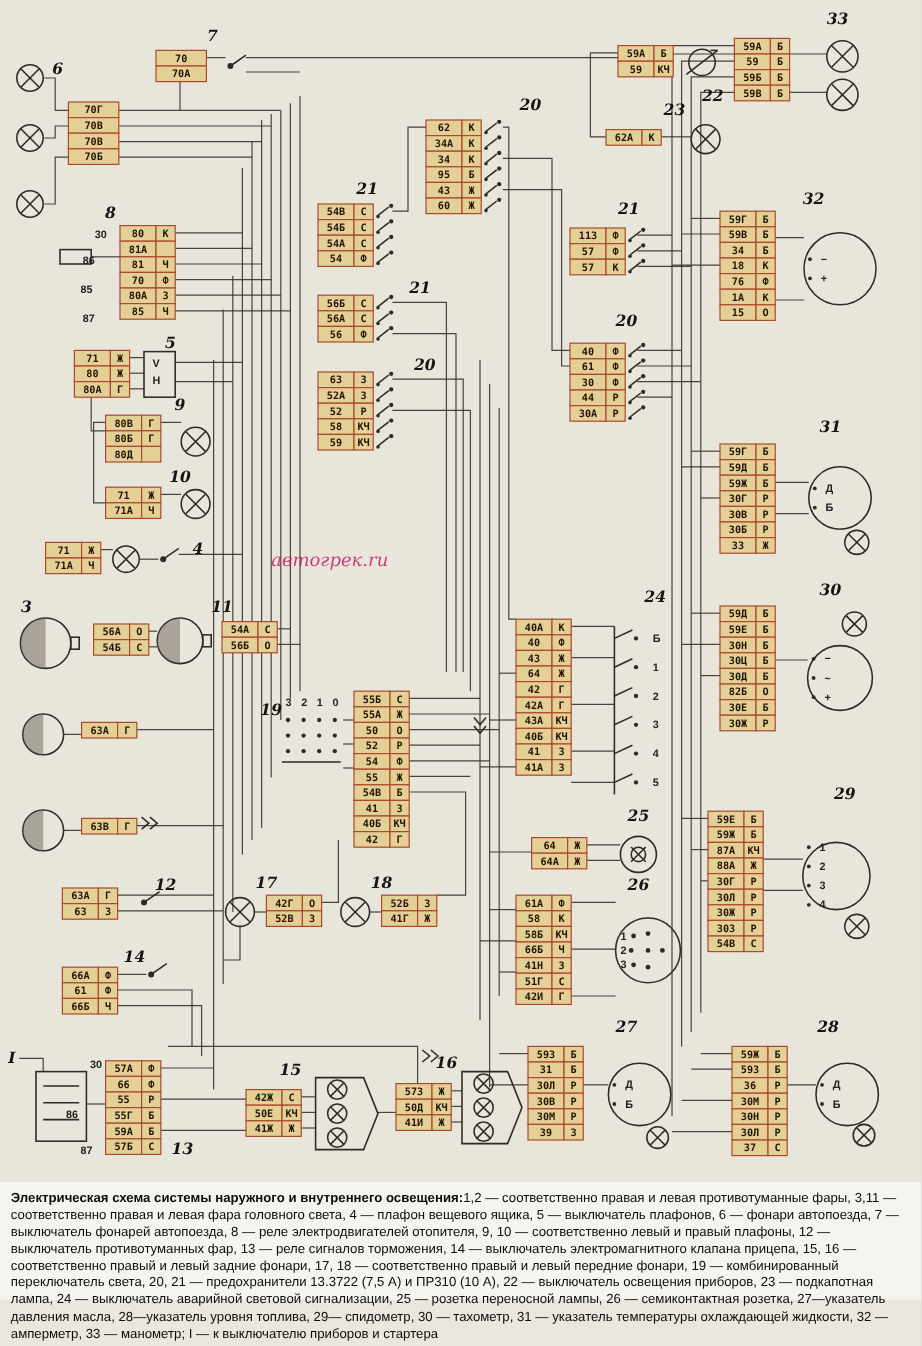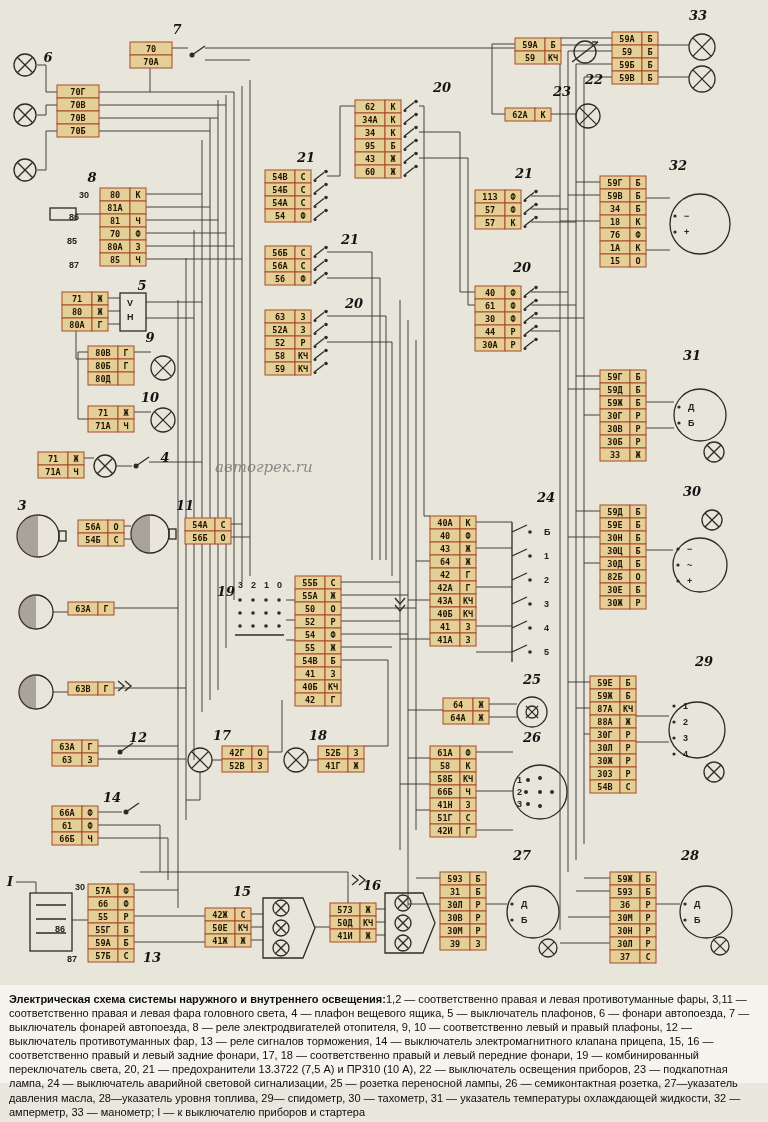--- a/index.html
+++ b/index.html
@@ -9,22 +9,22 @@
   svg{display:block;}
   .wire{stroke:#3a3530;stroke-width:1;fill:none;opacity:.92;}
   .sym{stroke:#2f2a24;stroke-width:1.3;fill:none;}
   .symfill{fill:#6b6258;opacity:.5;stroke:none;}
   .symdot{fill:#2f2a24;}
   .cell{fill:#e4d097;stroke:#a84a2b;stroke-width:1;}
   .code{font:700 8.5px "DejaVu Sans Mono",monospace;fill:#241503;text-anchor:middle;}
   .complabel{font:italic 700 13px "DejaVu Serif",serif;fill:#141414;text-anchor:middle;}
   .small{font:700 9px "Liberation Sans",sans-serif;fill:#222;}
   .sidelabel{font:700 9px "Liberation Sans",sans-serif;fill:#222;text-anchor:middle;}
-  .watermark{position:absolute;left:215px;top:458px;font:italic 15px "DejaVu Serif",serif;
-             color:#737373;opacity:.8;}
+  .watermark{position:absolute;left:226px;top:458px;font:italic 15px "DejaVu Serif",serif;
+             color:#be185d;opacity:.8;}
   .caption{box-sizing:border-box;width:768px;height:98px;background:#f6f4ee;
            padding:7px 9px 4px 9px;font-size:11px;line-height:1.28;color:#0d0d0d;}
   .caption .lead{font-weight:700;}
 </style>
 </head>
 <body>
 
 <div class="page">
   <div class="diagram-area">
     <svg id="schematic" viewBox="0 0 768 985" width="768" height="985">

